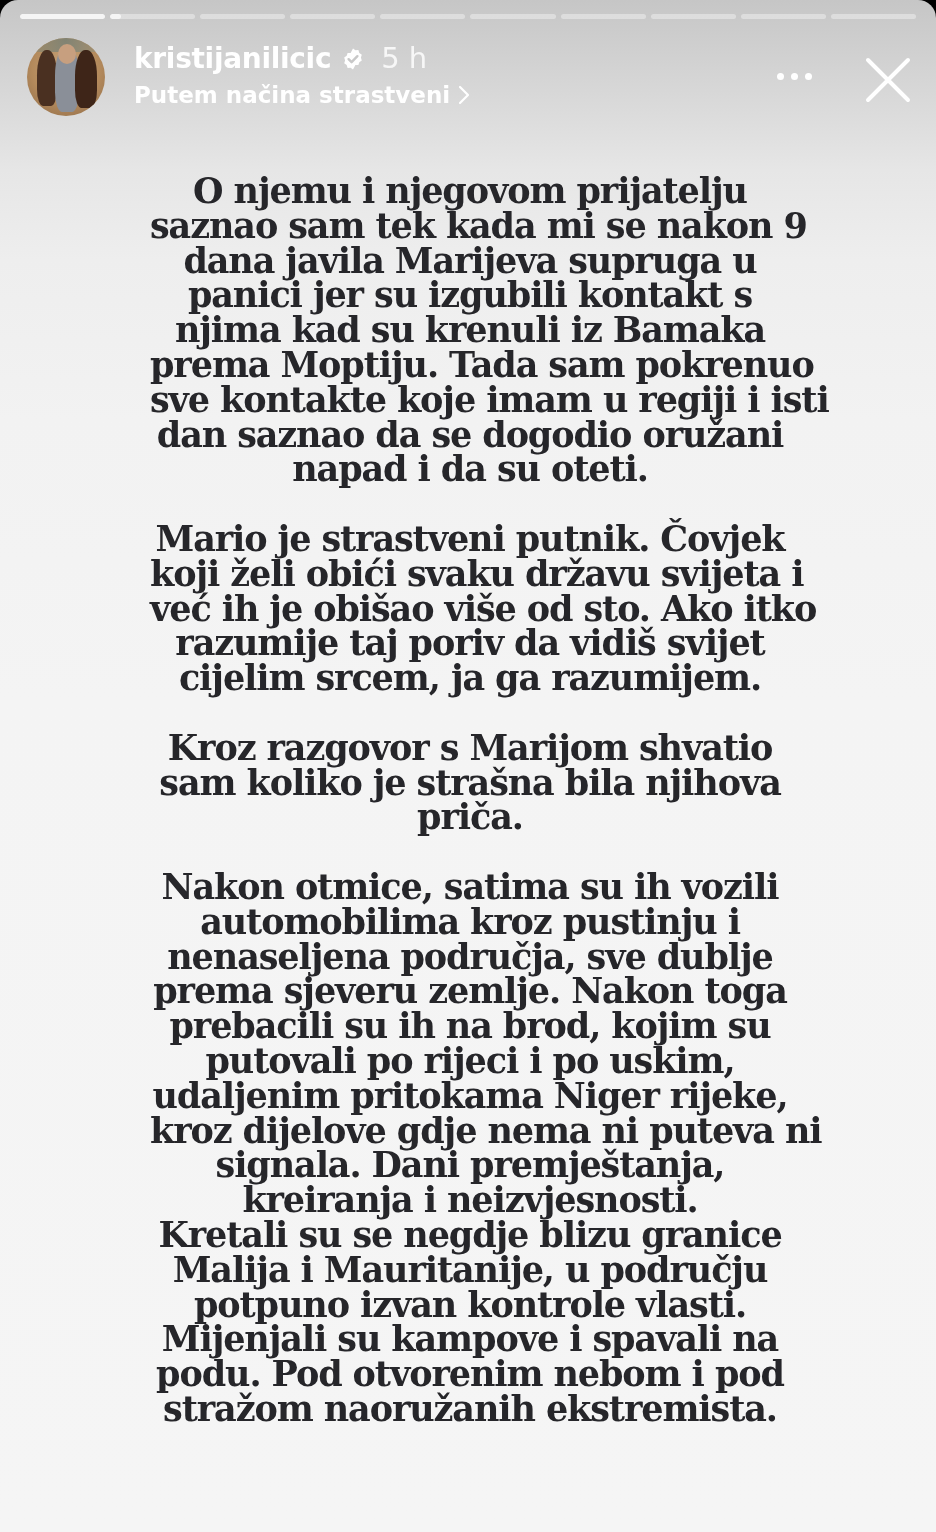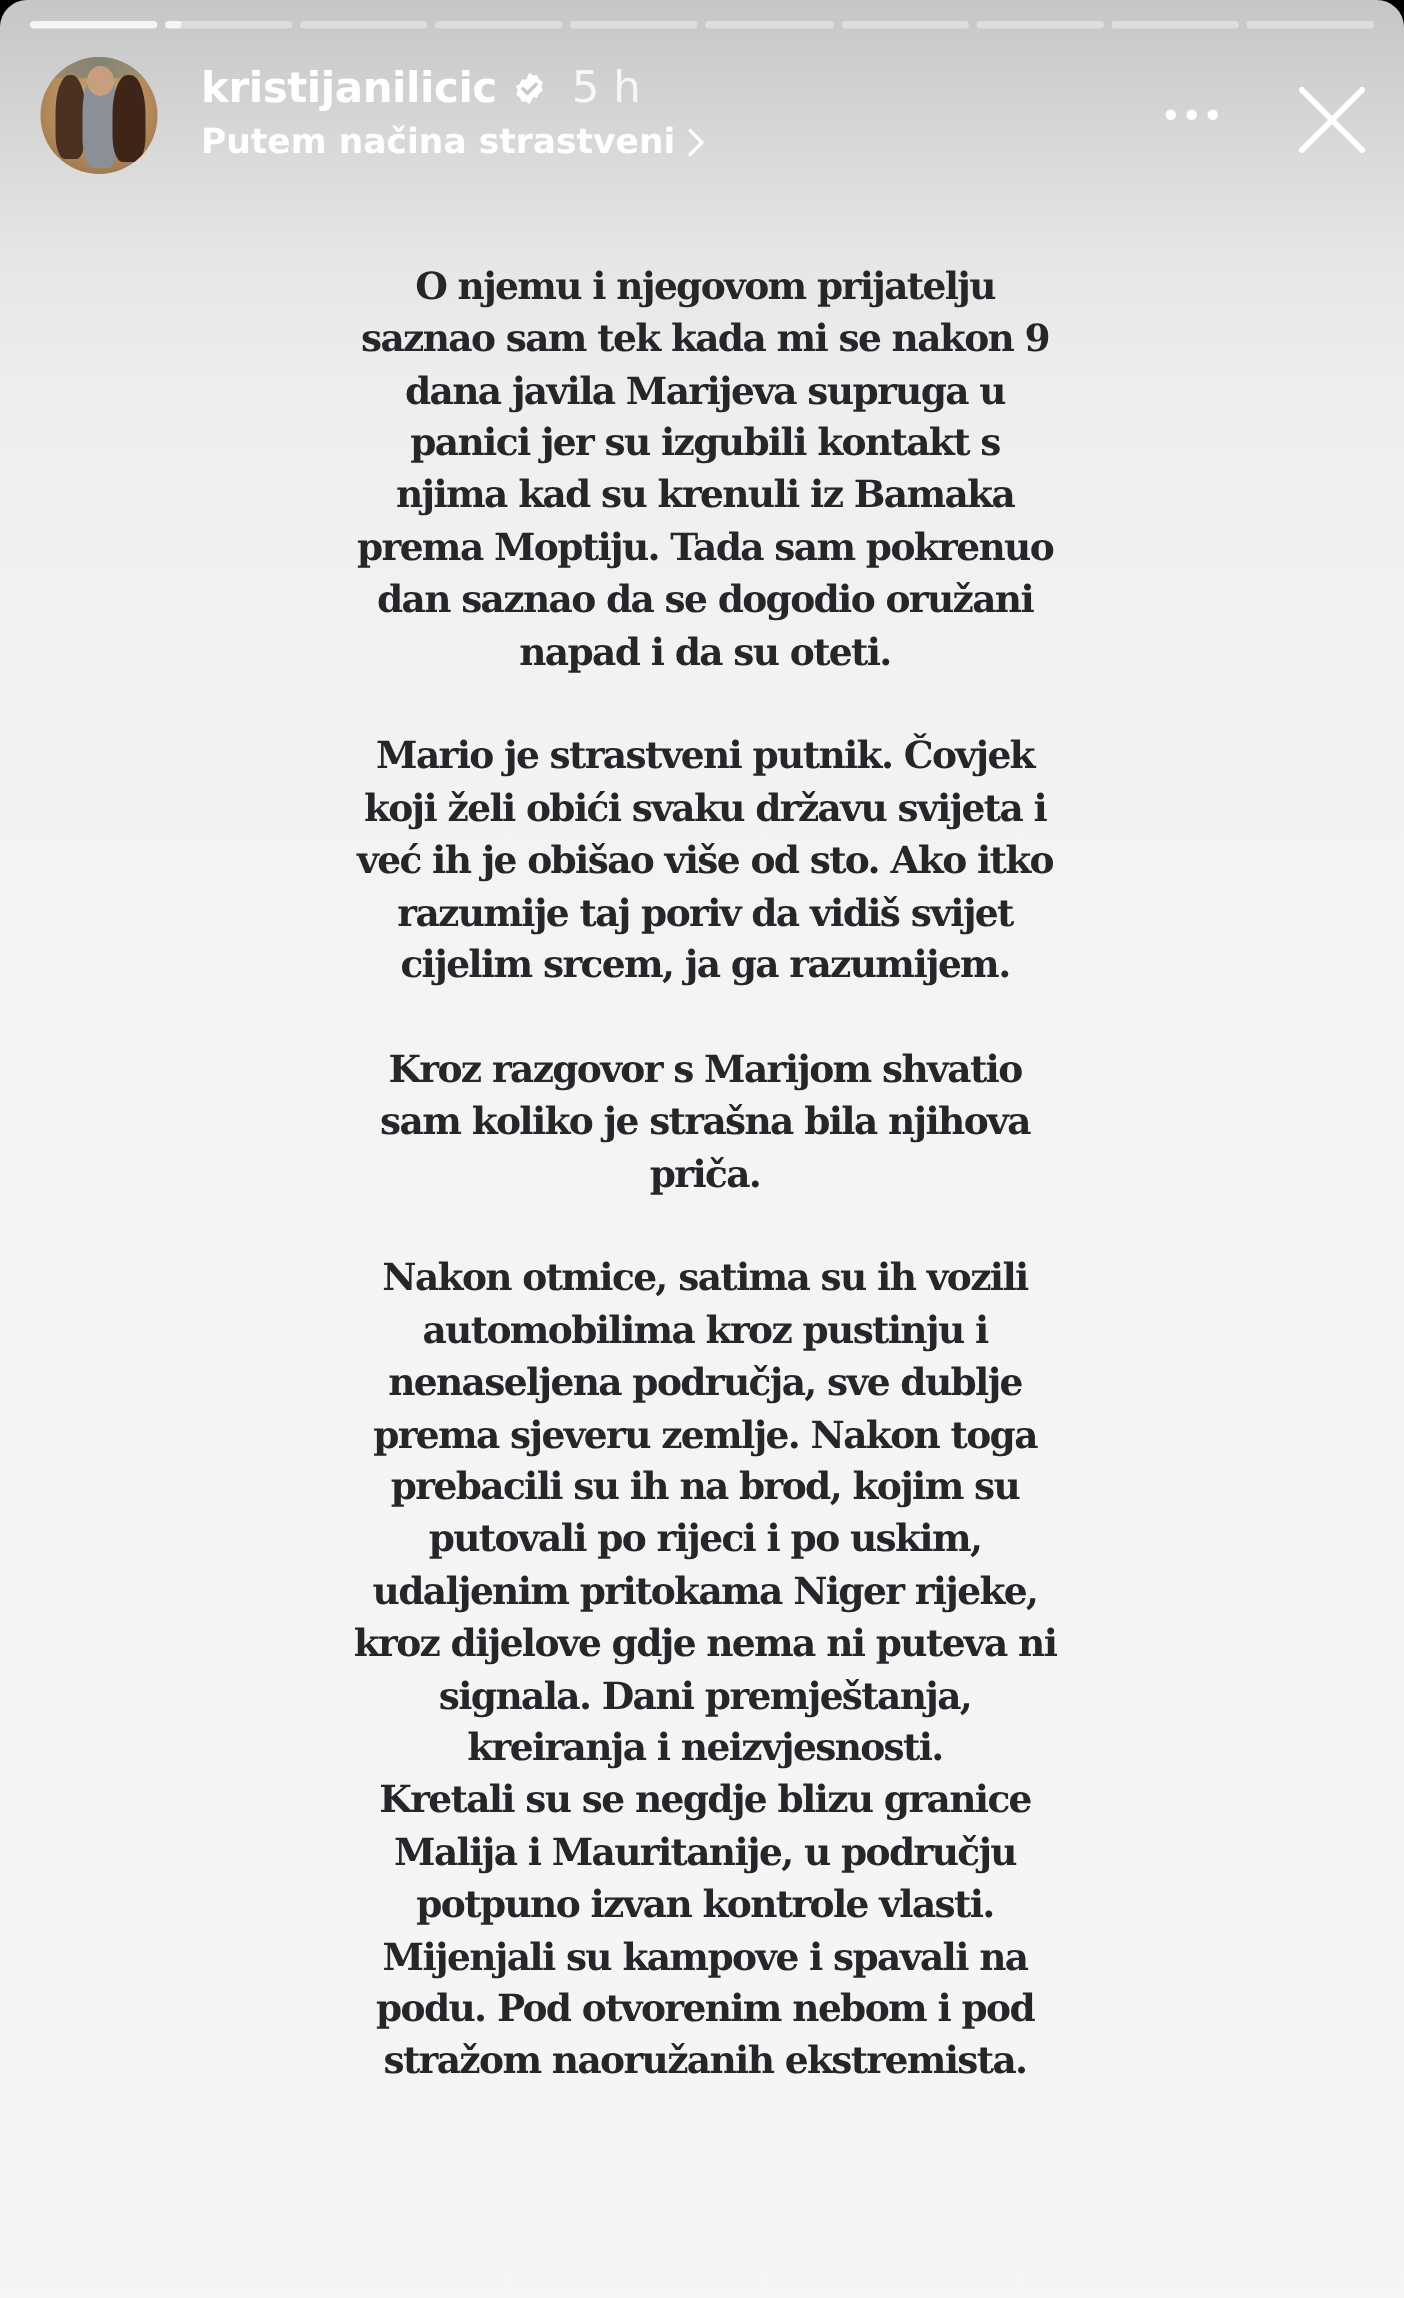--- a/index.html
+++ b/index.html
@@ -138,21 +138,21 @@
       height: 60px;
     }
     .content {
       position: absolute;
       left: 150px;
       top: 174px;
       width: 640px;
       text-align: center;
       font-family: "DejaVu Serif", serif;
       font-weight: bold;
-      font-size: 25px;
+      font-size: 35px;
       line-height: 34.8px;
       color: #26262a;
       letter-spacing: -1.1px;
     }
     .para { margin: 0; }
     .para + .para { margin-top: 34.8px; }
     .line { display: block; white-space: nowrap; }
   </style>
 </head>
 <body>
@@ -229,20 +229,21 @@
   </div>
 
   <div class="content">
     <p class="para">
       <span class="line">O njemu i njegovom prijatelju</span>
       <span class="line">saznao sam tek kada mi se nakon 9</span>
       <span class="line">dana javila Marijeva supruga u</span>
       <span class="line">panici jer su izgubili kontakt s</span>
       <span class="line">njima kad su krenuli iz Bamaka</span>
       <span class="line">prema Moptiju. Tada sam pokrenuo</span>
+      <span class="line">sve kontakte koje imam u regiji i isti</span>
       <span class="line">dan saznao da se dogodio oružani</span>
       <span class="line">napad i da su oteti.</span>
     </p>
     <p class="para">
       <span class="line">Mario je strastveni putnik. Čovjek</span>
       <span class="line">koji želi obići svaku državu svijeta i</span>
       <span class="line">već ih je obišao više od sto. Ako itko</span>
       <span class="line">razumije taj poriv da vidiš svijet</span>
       <span class="line">cijelim srcem, ja ga razumijem.</span>
     </p>

